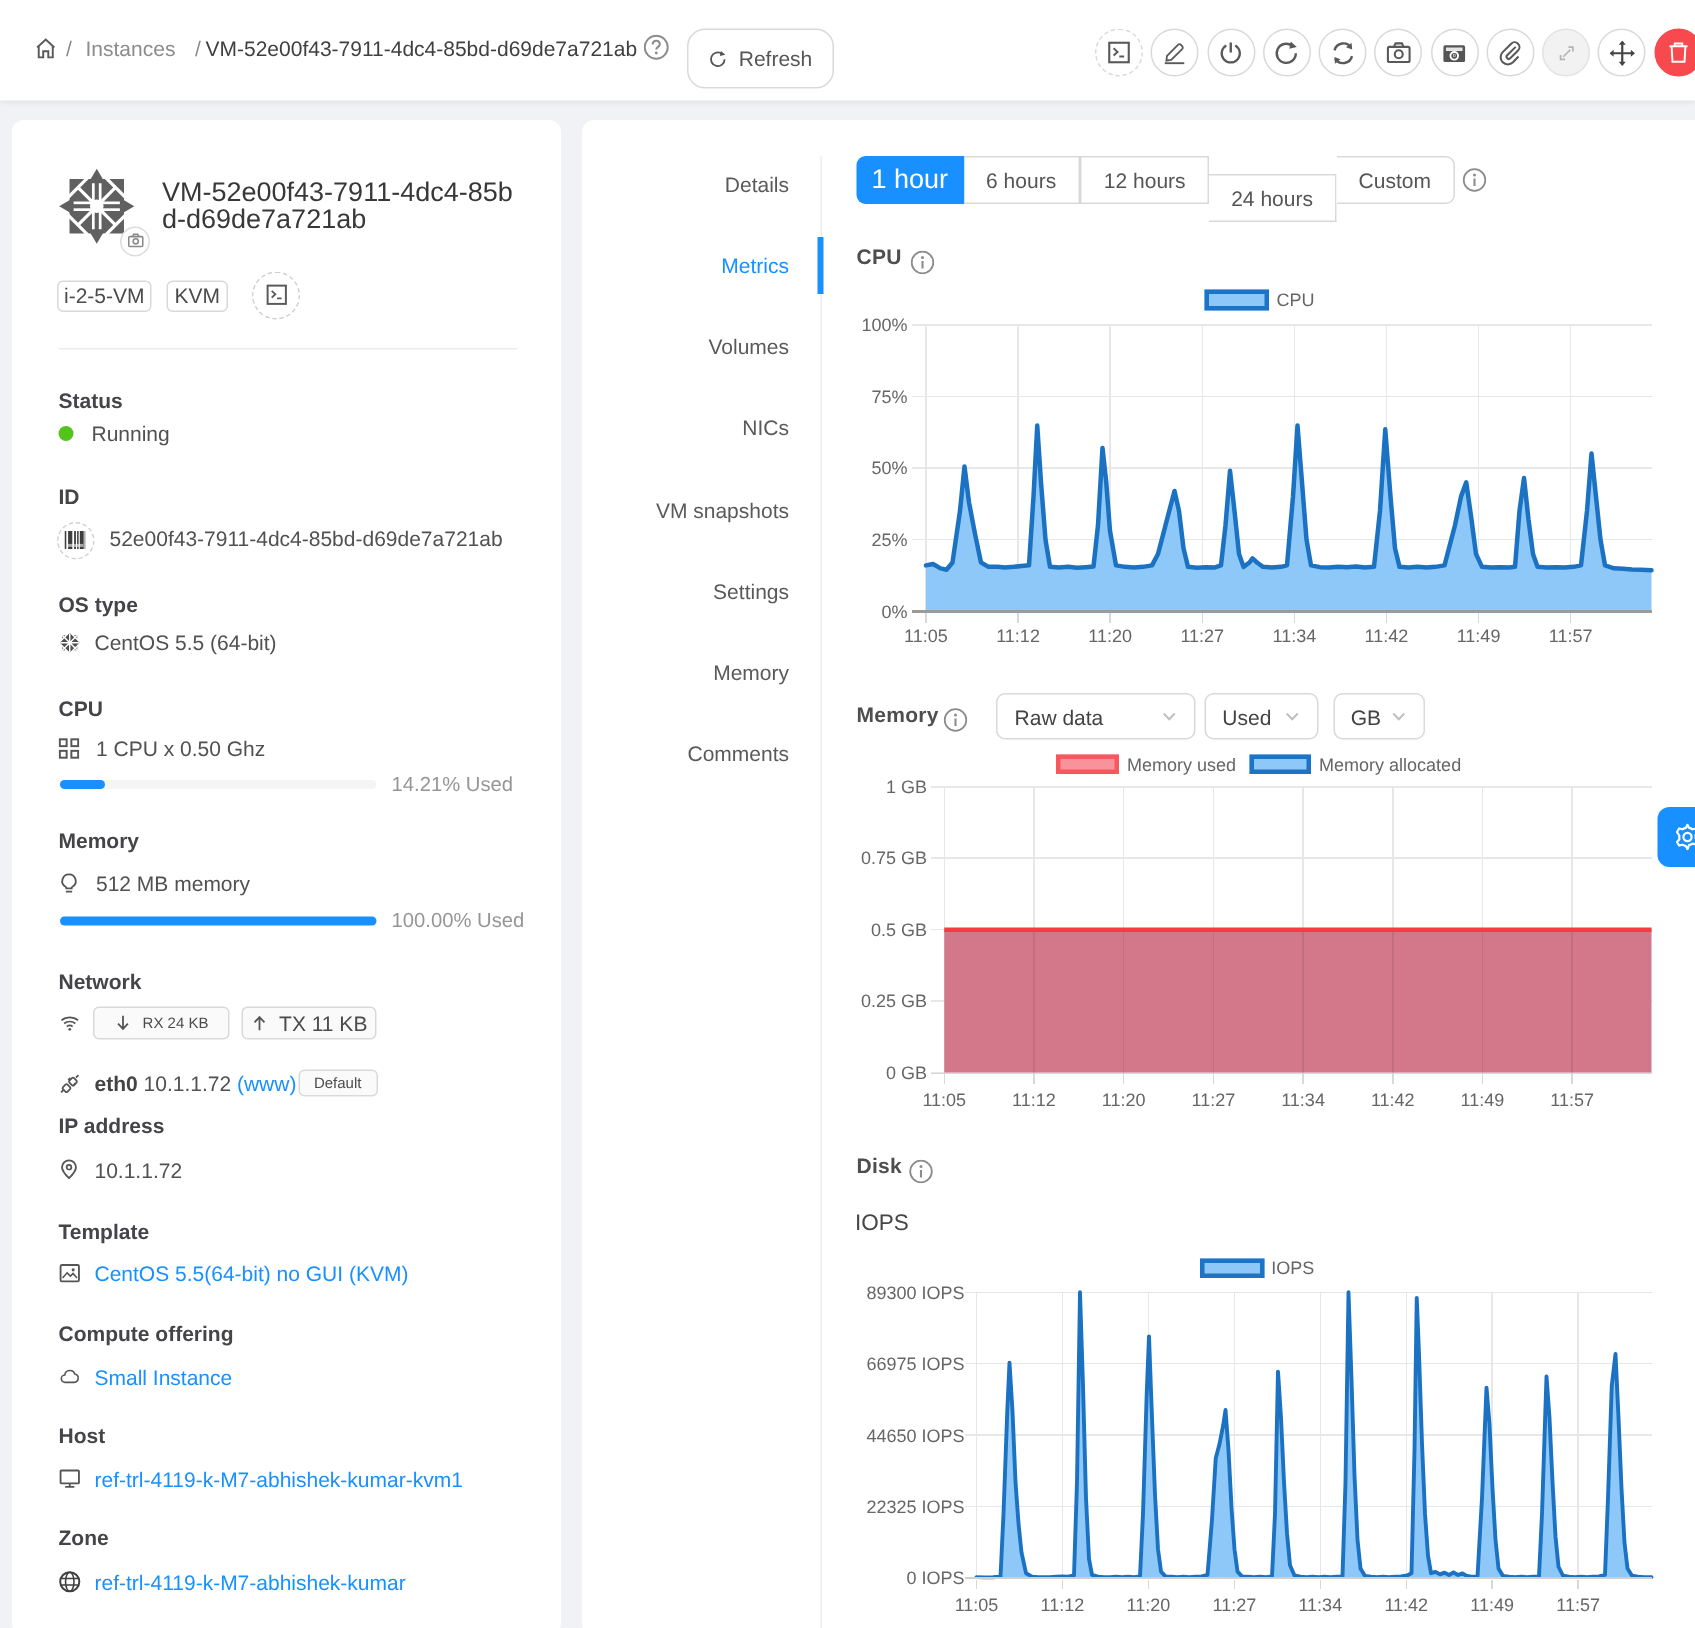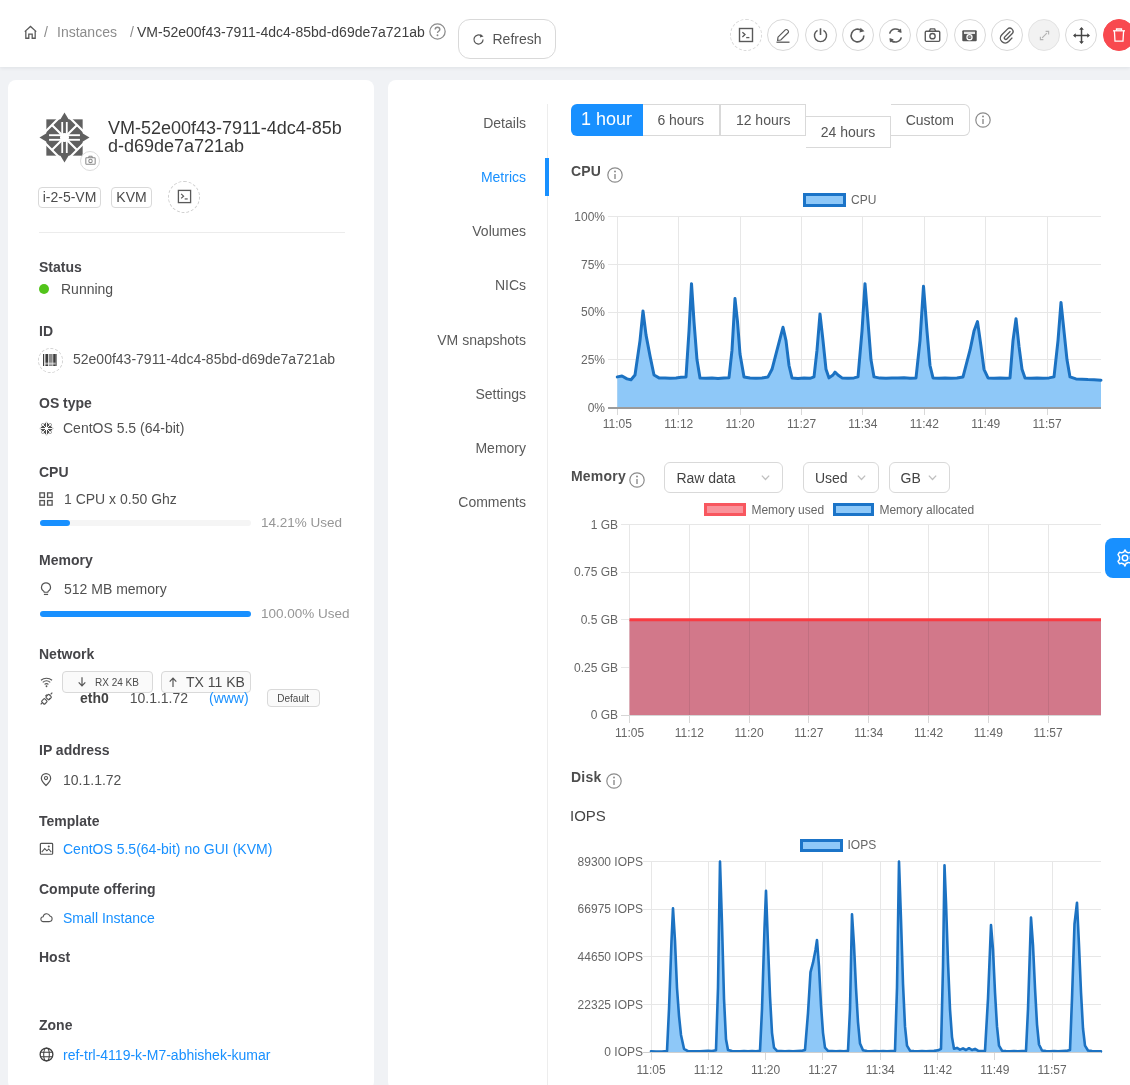--- a/index.html
+++ b/index.html
@@ -239,21 +239,21 @@
       <path d="M1.2 5.2 a10.5 10.5 0 0 1 13.6 0 M3.4 7.8 a7.2 7.2 0 0 1 9.2 0 M5.6 10.3 a3.8 3.8 0 0 1 4.8 0" fill="none" stroke="#555" stroke-width="1.4"></path>
       <circle cx="8" cy="12.6" r="1.1" fill="#555"></circle>
     </svg>
     <span class="pill" style="width:91px; height:22px; font-size:10px;"><svg width="12" height="12" viewBox="0 0 16 16" style="margin-right:7px;">
           <path d="M8 1.5 v11 M3.6 8.6 L8 13.2 L12.4 8.6" fill="none" stroke="#555" stroke-width="1.6"></path>
         </svg>RX 24 KB</span>
     <span class="pill" style="width:90px; height:22px; margin-left:8px; font-size:14px;"><svg width="12" height="12" viewBox="0 0 16 16" style="margin-right:7px;">
           <path d="M8 14.5 v-11 M3.6 7.4 L8 2.8 L12.4 7.4" fill="none" stroke="#555" stroke-width="1.6"></path>
         </svg>TX 11 KB</span>
   </div>
-  <div class="row" style="top:607px; height:22px;gap:17px;">
+  <div class="row" style="top:631px; height:22px;">
     <svg class="rowicon" width="16" height="16" viewBox="0 0 16 16" style="width:15px;height:15px;margin-right:9px;">
       <g stroke="#555" stroke-width="1.25" fill="none">
         <path d="M1.8 14.2 L3.6 12.4 M12.4 3.6 L14.2 1.8"></path>
         <rect x="3.4" y="8.8" width="4.6" height="4.6" rx="1.1" transform="rotate(-45 5.7 11.1)"></rect>
         <rect x="8" y="4.2" width="4.6" height="4.6" rx="1.1" transform="rotate(-45 10.3 6.5)"></rect>
         <path d="M6.9 5.4 L8.4 3.9 M10.6 9.1 L12.1 7.6"></path>
       </g>
     </svg>
     <b style="color:#434343;">eth0</b>&nbsp;10.1.1.72&nbsp;<span class="link">(www)</span>
     <span class="pill" style="width:53px; height:18px; margin-left:1px; font-size:10px;">Default</span>
@@ -279,20 +279,27 @@
 
   <div class="label" style="top:801.4px;">Compute offering</div>
   <div class="row" style="top:826.5px; height:22px;">
     <svg class="rowicon" width="16" height="16" viewBox="0 0 16 16" style="width:15px;height:12px;margin-right:9px;">
       <path d="M4 12.8 a3.3 3.3 0 0 1 -.4-6.6 a4.6 4.6 0 0 1 8.9-.9 a3.8 3.8 0 0 1 -.5 7.5 Z" fill="none" stroke="#555" stroke-width="1.4"></path>
     </svg>
       <span class="link">Small Instance</span>
   </div>
 
   <div class="label" style="top:869px;">Host</div>
+  <div class="row" style="top:895px; height:22px;">
+    <svg class="rowicon" width="16" height="16" viewBox="0 0 16 16" style="width:15px;height:14px;margin-right:9px;">
+      <rect x="1" y="1.5" width="14" height="9.8" rx="0.5" fill="none" stroke="#555" stroke-width="1.4"></rect>
+      <path d="M8 11.3 v2.2 M4.5 14 h7" stroke="#555" stroke-width="1.4"></path>
+    </svg>
+      <span class="link">ref-trl-4119-k-M7-abhishek-kumar-kvm1</span>
+  </div>
 
   <div class="label" style="top:937.1px;">Zone</div>
   <div class="row" style="top:963.5px; height:22px;">
     <svg class="rowicon" width="16" height="16" viewBox="0 0 16 16" style="width:15px;height:15px;margin-right:9px;">
       <circle cx="8" cy="8" r="6.8" fill="none" stroke="#3f3f3f" stroke-width="1.4"></circle>
       <ellipse cx="8" cy="8" rx="3" ry="6.8" fill="none" stroke="#3f3f3f" stroke-width="1.1"></ellipse>
       <path d="M1.4 5.7 h13.2 M1.4 10.3 h13.2" stroke="#3f3f3f" stroke-width="1.1"></path>
     </svg>
       <span class="link">ref-trl-4119-k-M7-abhishek-kumar</span>
   </div>
@@ -328,21 +335,21 @@
       <path d="M8 7 v5" stroke="#8c8c8c" stroke-width="1.4"></path>
     </svg>
   <div class="legend" style="left:415px; top:113px;"><span class="lgbox"></span>CPU</div>
 
   <div class="ctitle" style="left:183px; top:387.7px;">Memory</div>
   <svg class="abs" style="left:241.3px; top:391.5px;" width="16" height="16" viewBox="0 0 16 16">
       <circle cx="8" cy="8" r="7.2" fill="none" stroke="#8c8c8c" stroke-width="1.2"></circle>
       <circle cx="8" cy="4.6" r="1" fill="#8c8c8c"></circle>
       <path d="M8 7 v5" stroke="#8c8c8c" stroke-width="1.4"></path>
     </svg>
-  <div class="sel" style="left:276.4px; top:382px; width:119px;">Raw data<span class="chev">
+  <div class="sel" style="left:276.4px; top:382px; width:133px;">Raw data<span class="chev">
         <svg width="11" height="11" viewBox="0 0 12 12">
           <path d="M2 4 L6 8.2 L10 4" fill="none" stroke="#bfbfbf" stroke-width="1.4"></path>
         </svg>
       </span></div>
   <div class="sel" style="left:414.9px; top:382px; width:76px;">Used<span class="chev">
         <svg width="11" height="11" viewBox="0 0 12 12">
           <path d="M2 4 L6 8.2 L10 4" fill="none" stroke="#bfbfbf" stroke-width="1.4"></path>
         </svg>
       </span></div>
   <div class="sel" style="left:500.5px; top:382px; width:61px;">GB<span class="chev">

